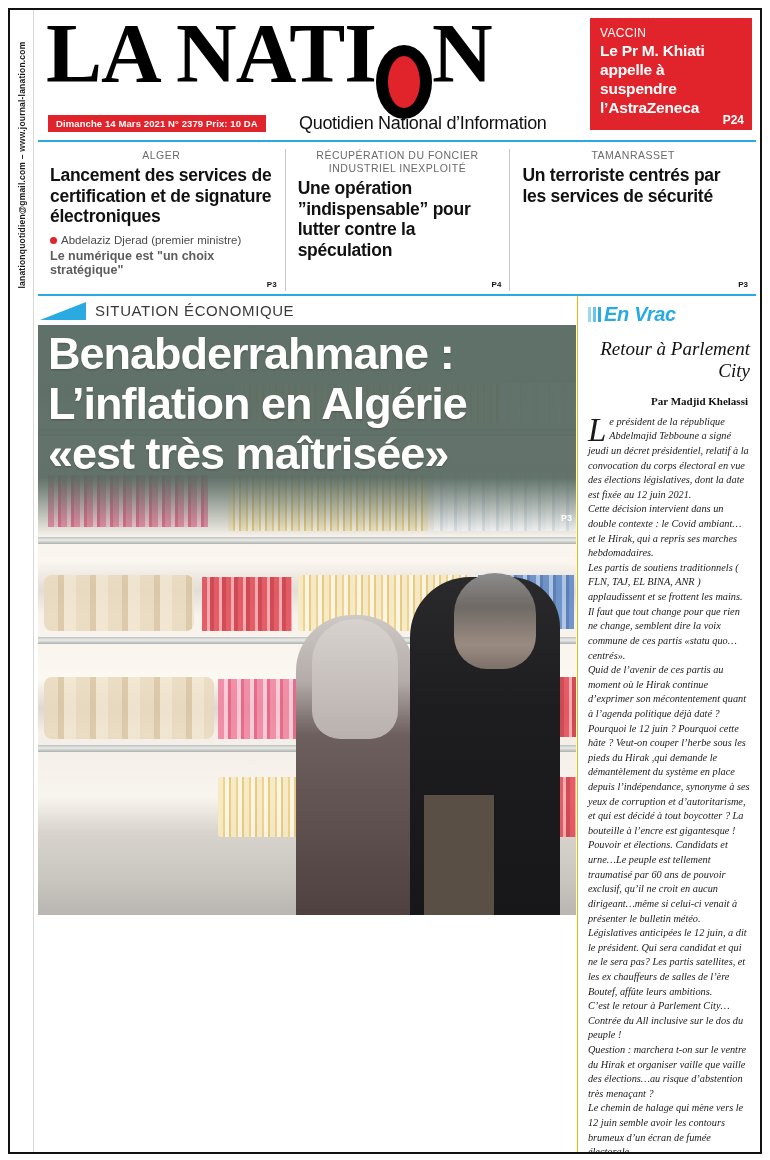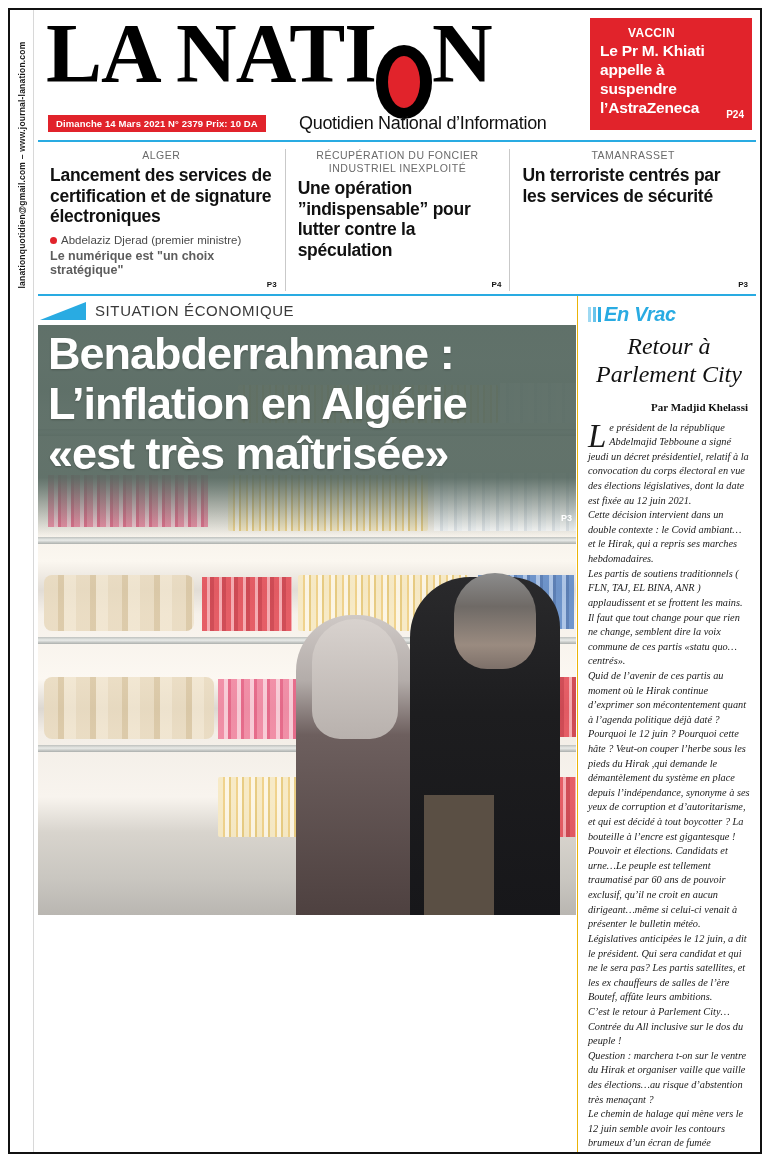--- a/index.html
+++ b/index.html
@@ -107,36 +107,35 @@
   .vaccin {
     position: absolute;
     right: 8px; top: 8px;
     width: 162px; height: 112px;
     background: #e1232b;
     color: #fff;
     padding: 8px 9px 4px 10px;
   }
   .vaccin .kicker {
     font-size: 12px;
-    font-weight: bold;
+    font-weight: normal;
     letter-spacing: .3px;
     margin-bottom: 2px;
-    margin-left: 28px;
   }
   .vaccin .vtitle {
     font-family: "Liberation Sans Narrow", "Liberation Sans", sans-serif;
     font-size: 15.5px;
     font-weight: bold;
     line-height: 1.22;
     letter-spacing: -.2px;
   }
   .vaccin .pno {
     position: absolute;
-    right: 8px; bottom: 10px;
-    font-size: 10px;
+    right: 8px; bottom: 3px;
+    font-size: 12px;
     font-weight: bold;
   }
 
   
   .rule-blue { height: 2px; background: #29abe2; margin: 0 4px; }
   .rule-blue.thin { height: 1.5px; }
 
   
   .teasers {
     display: flex;
@@ -345,25 +344,25 @@
     font-family: "Liberation Sans Narrow", "Liberation Sans", sans-serif;
     font-size: 20px;
     font-weight: bold;
     font-style: italic;
     color: #29abe2;
     letter-spacing: -.3px;
   }
   .envrac-sub {
     font-family: "Liberation Serif", serif;
     font-style: italic;
-    font-size: 24px;
+    font-size: 19px;
     line-height: 1.18;
-    text-align: center;
+    text-align: right;
     color: #111;
-    margin-top: 4px;
+    margin-top: 10px;
   }
   .envrac-by {
     font-family: "Liberation Serif", serif;
     font-weight: bold;
     font-size: 11px;
     text-align: right;
     margin: 12px 2px 8px 0;
     color: #111;
   }
   .envrac-body {

